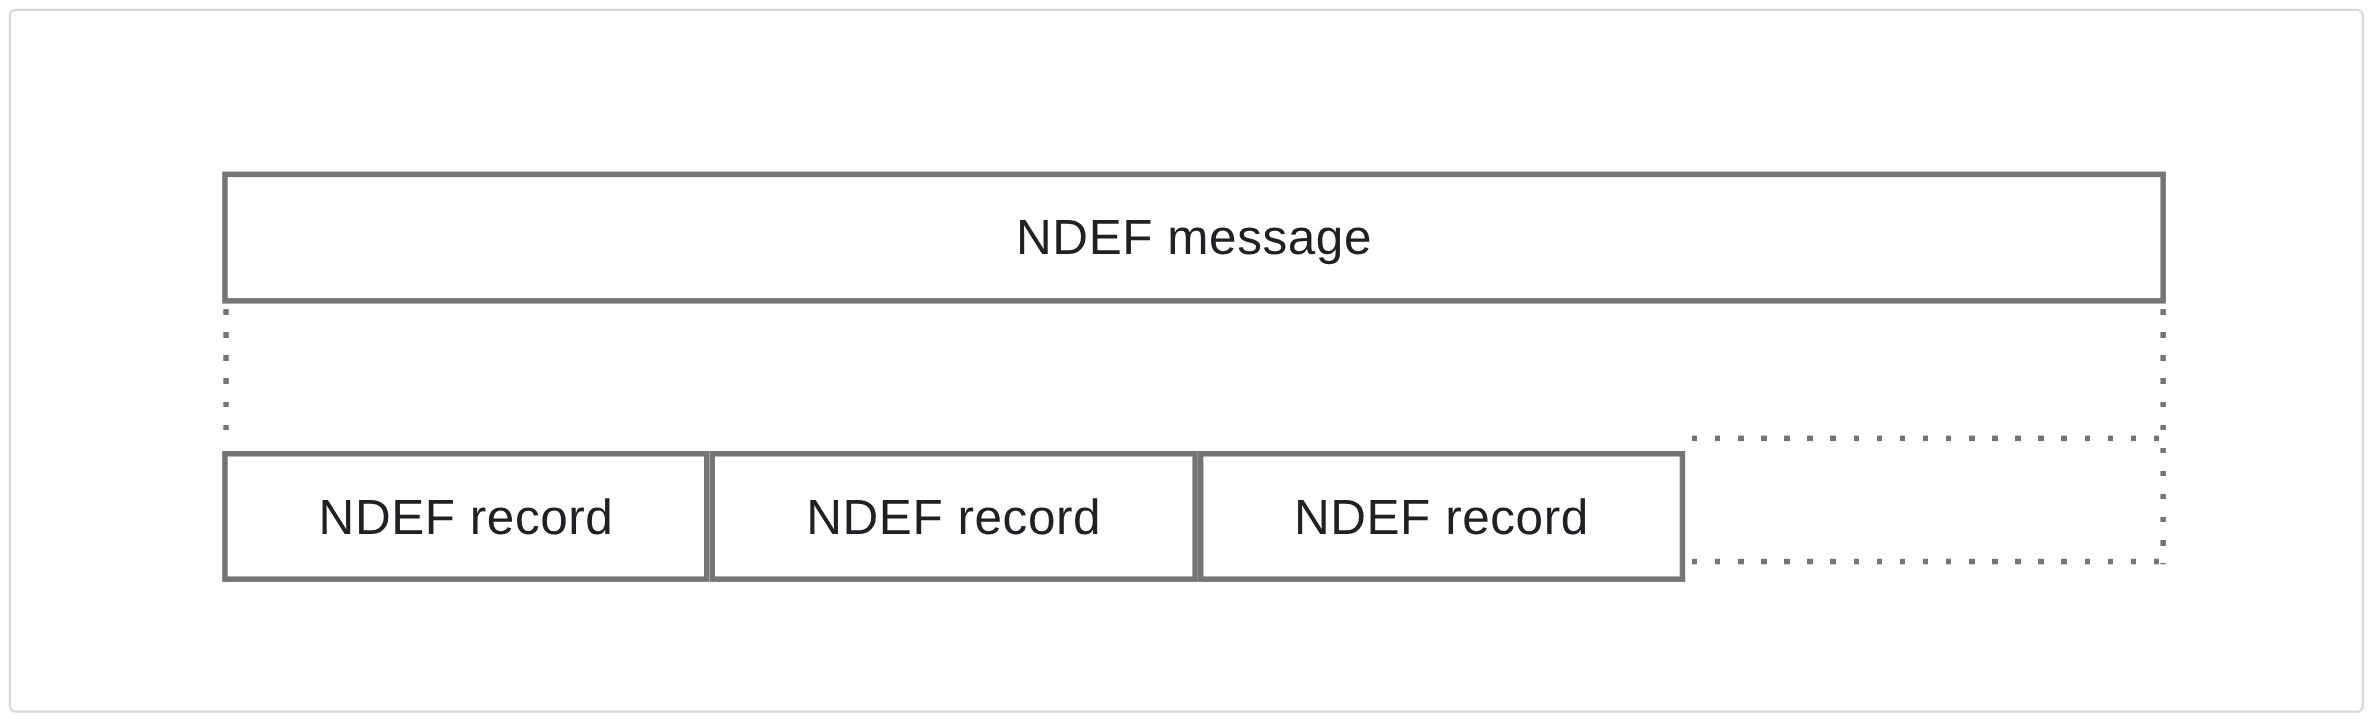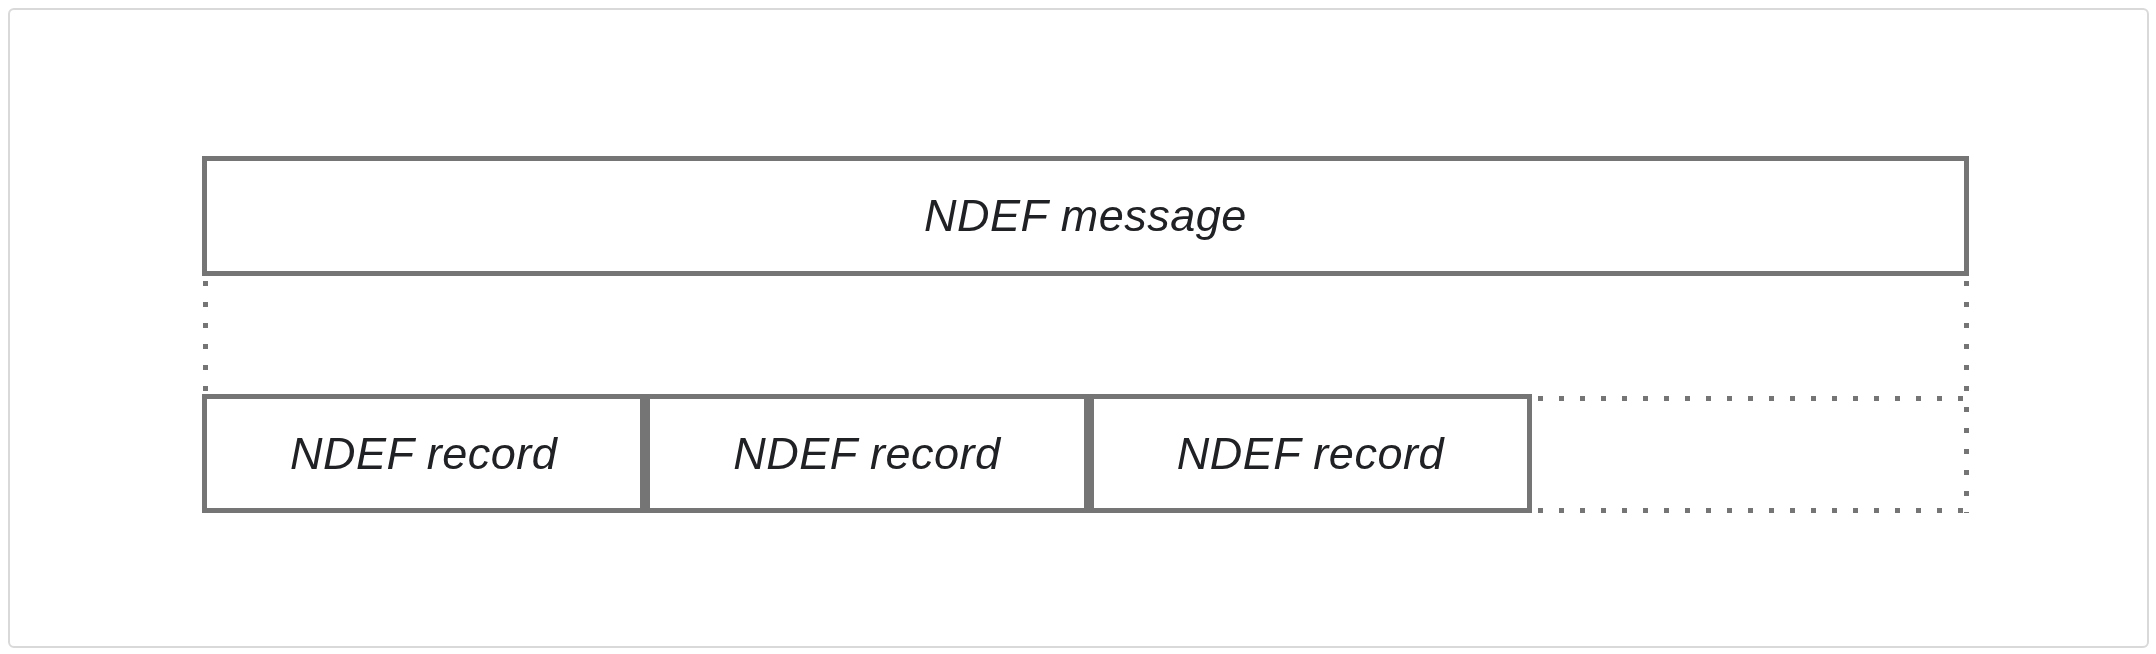--- a/index.html
+++ b/index.html
@@ -18,21 +18,20 @@
     position: absolute;
     left: 8px;
     top: 8px;
     right: 7px;
     bottom: 6px;
     border: 2px solid #d9d9d9;
     border-radius: 6px;
     background: #ffffff;
   }
   .box-label {
-    font-style: italic;
     font-size: 45px;
     color: #202124;
     letter-spacing: 0.5px;
     white-space: nowrap;
   }
   .ndef-message-box {
     position: absolute;
     left: 192px;
     top: 146px;
     width: 1767px;
@@ -40,21 +39,21 @@
     box-sizing: border-box;
     border: 5px solid #757575;
     background: #ffffff;
     display: flex;
     align-items: center;
     justify-content: center;
   }
   .record-row {
     position: absolute;
     left: 192px;
-    top: 384px;
+    top: 400px;
     width: 1330px;
     height: 119px;
     display: flex;
   }
   .ndef-record-box {
     flex: 1 1 0;
     box-sizing: border-box;
     border: 5px solid #757575;
     background: #ffffff;
     display: flex;

